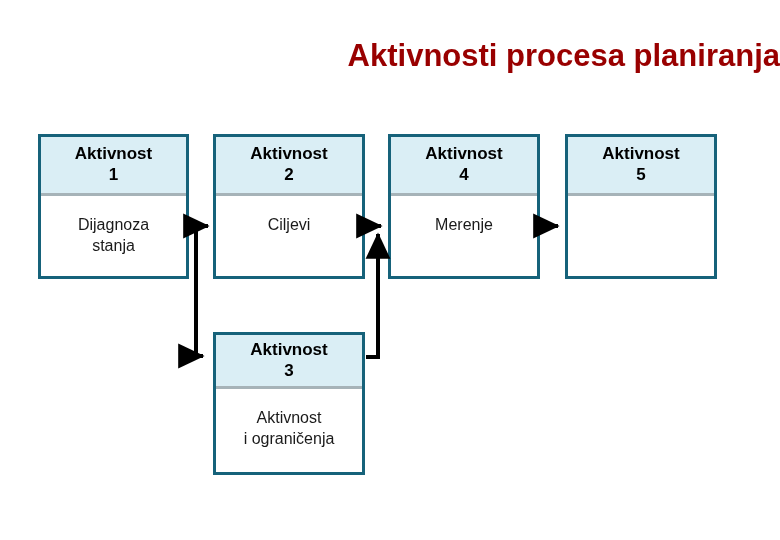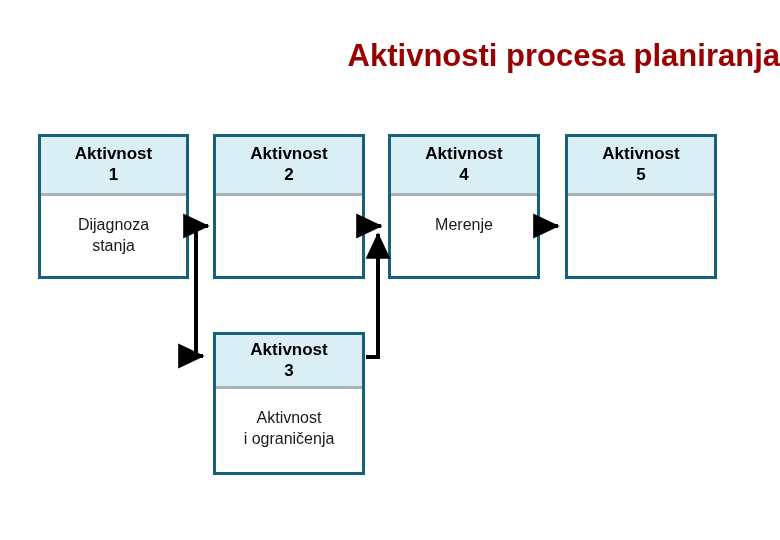--- a/index.html
+++ b/index.html
@@ -91,20 +91,21 @@
     </div>
     <div class="act-body">Dijagnoza
 stanja</div>
   </div>
 
   <div class="act-box" style="left:213px; top:134px; width:152px; height:145px;">
     <div class="act-head" style="height:59px;">
       <span>Aktivnost</span>
       <span class="hl2">2</span>
     </div>
+    <div class="act-body">Ciljevi</div>
   </div>
 
   <div class="act-box" style="left:388px; top:134px; width:152px; height:145px;">
     <div class="act-head" style="height:59px;">
       <span>Aktivnost</span>
       <span class="hl2">4</span>
     </div>
     <div class="act-body">Merenje</div>
   </div>
 

